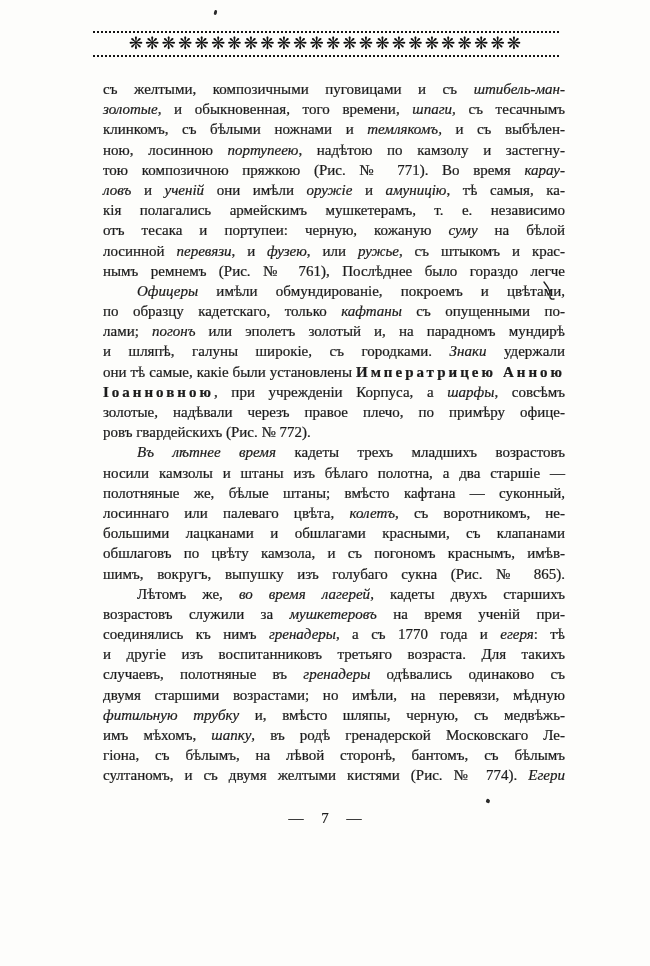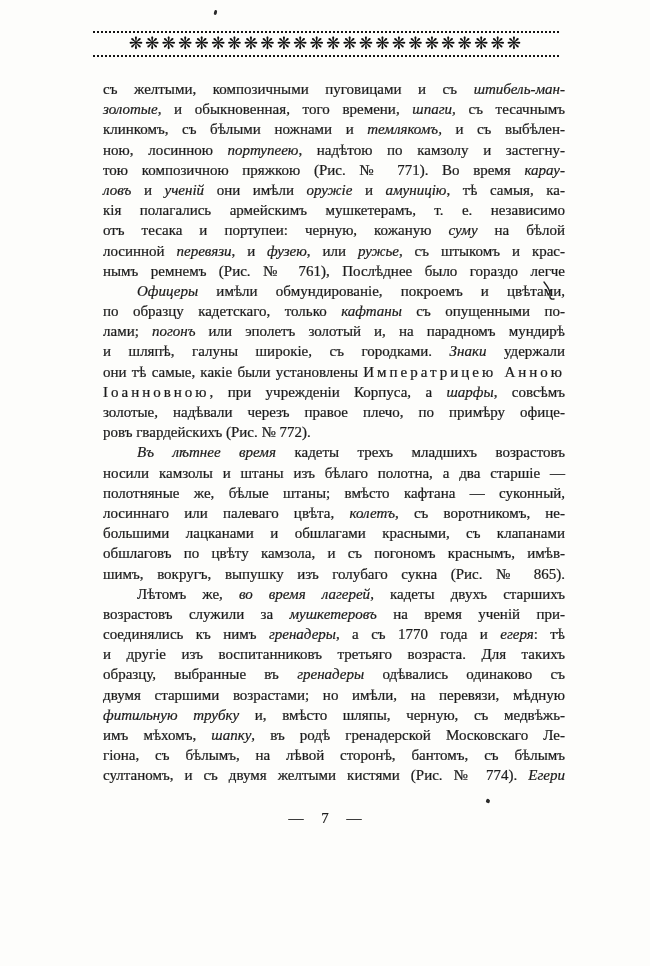--- a/index.html
+++ b/index.html
@@ -26,21 +26,21 @@
   }
   .line{
     height:20.2px;
     text-align:justify;
     text-align-last:justify;
     text-justify:inter-word;
   }
   .line.short{text-align-last:left;}
   .line.indent{text-indent:34px;}
   .it{font-style:italic;}
-  .sp{letter-spacing:3px;}
+  .sp{letter-spacing:3px;font-weight:bold;}
   .page-number{
     position:absolute;left:0;top:810px;width:650px;
     text-align:center;font-size:15px;word-spacing:14px;
     -webkit-text-stroke:0.22px currentColor;
   }
   .pen-mark{position:absolute;left:541px;top:281px;}
   .speck{position:absolute;background:#2a2a2a;border-radius:40% 60% 50% 50%;}
   .speck.top{left:214px;top:10px;width:3px;height:5px;transform:rotate(18deg);}
   .speck.mid{left:486px;top:799px;width:4px;height:4px;transform:rotate(30deg);}
 </style>
@@ -76,21 +76,21 @@
       <div class="line"><span>носили камзолы и штаны изъ бѣлаго полотна, а два старшіе —</span></div>
       <div class="line"><span>полотняные же, бѣлые штаны; вмѣсто кафтана — суконный,</span></div>
       <div class="line"><span>лосиннаго или палеваго цвѣта, </span><span class="it">колетъ</span><span>, съ воротникомъ, не-</span></div>
       <div class="line"><span>большими лацканами и обшлагами красными, съ клапанами</span></div>
       <div class="line"><span>обшлаговъ по цвѣту камзола, и съ погономъ краснымъ, имѣв-</span></div>
       <div class="line"><span>шимъ, вокругъ, выпушку изъ голубаго сукна (Рис. № 865).</span></div>
       <div class="line indent"><span>Лѣтомъ же, </span><span class="it">во время лагерей</span><span>, кадеты двухъ старшихъ</span></div>
       <div class="line"><span>возрастовъ служили за </span><span class="it">мушкетеровъ</span><span> на время ученій при-</span></div>
       <div class="line"><span>соединялись къ нимъ </span><span class="it">гренадеры</span><span>, а съ 1770 года и </span><span class="it">егеря</span><span>: тѣ</span></div>
       <div class="line"><span>и другіе изъ воспитанниковъ третьяго возраста. Для такихъ</span></div>
-      <div class="line"><span>образцу, выбранные въ </span><span class="it">гренадеры</span><span> одѣвались одинаково съ</span></div>
+      <div class="line"><span>случаевъ, полотняные въ </span><span class="it">гренадеры</span><span> одѣвались одинаково съ</span></div>
       <div class="line"><span>двумя старшими возрастами; но имѣли, на перевязи, мѣдную</span></div>
       <div class="line"><span class="it">фитильную трубку</span><span> и, вмѣсто шляпы, черную, съ медвѣжь-</span></div>
       <div class="line"><span>имъ мѣхомъ, </span><span class="it">шапку</span><span>, въ родѣ гренадерской Московскаго Ле-</span></div>
       <div class="line"><span>гіона, съ бѣлымъ, на лѣвой сторонѣ, бантомъ, съ бѣлымъ</span></div>
       <div class="line"><span>султаномъ, и съ двумя желтыми кистями (Рис. № 774). </span><span class="it">Егери</span></div>
     </div>
 
   <svg class="pen-mark" width="16" height="22" viewBox="0 0 16 22">
     <path d="M3,1 C 7,6 10,11 9,15 C 8.6,17.5 10.5,18.5 13,18" fill="none" stroke="#222222" stroke-width="1.4" stroke-linecap="round"></path>
   </svg>

